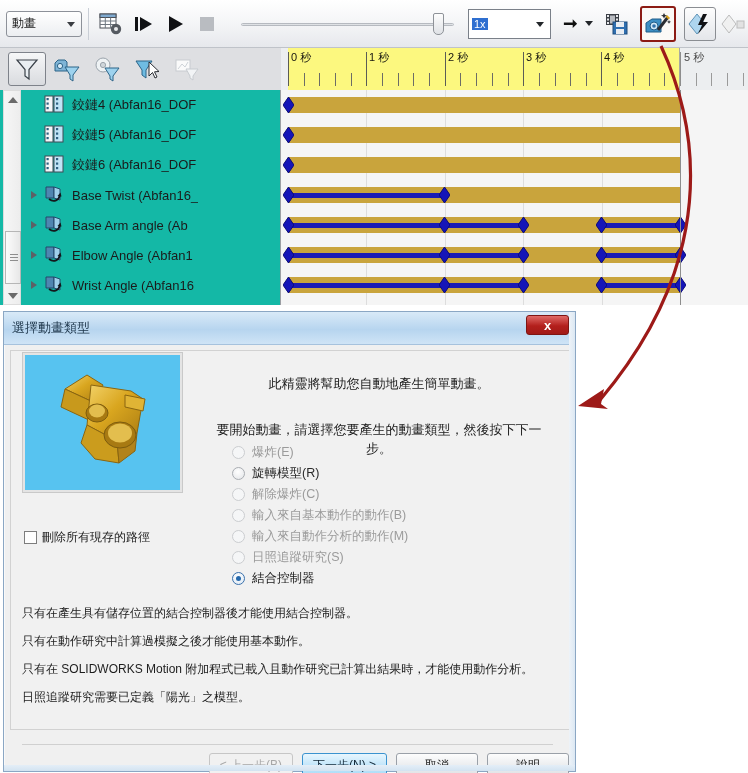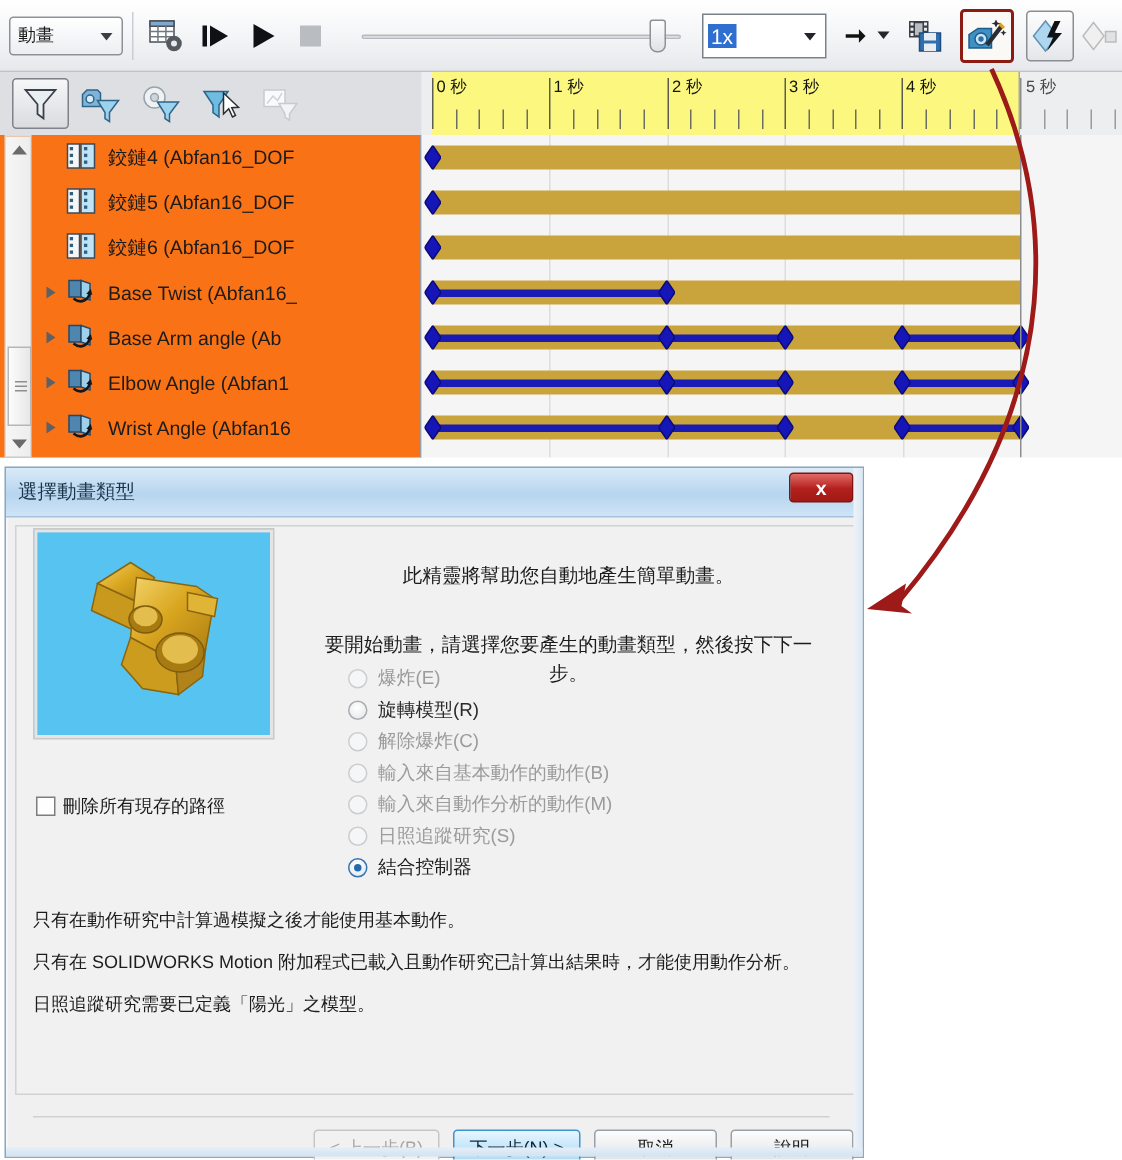--- a/index.html
+++ b/index.html
@@ -37,21 +37,21 @@
   .tbbtn.framed { border:1px solid #8a8d92; border-radius:3px;
                   background:linear-gradient(#fdfdfd,#e4e6ea); }
   .tbbtn.hl { border:2px solid #8c1b14; border-radius:3px; background:#fbf9f6; width:38px;height:36px;}
   .slider-wrap { margin-left:18px; width:225px; height:26px; position:relative; display:flex; align-items:center;}
   .slider-track { position:absolute; left:0; right:0; top:12px; height:3px;
     background:linear-gradient(#cfd3d8,#eef0f2); border:1px solid #b6bac0; border-radius:2px;}
   .slider-thumb { position:absolute; right:10px; top:2px; width:11px;height:22px;
     background:linear-gradient(#fdfdfd,#dfe2e6); border:1px solid #8e9298; border-radius:2px 2px 5px 5px;}
   .speedbox { margin-left:14px; width:88px;height:30px;border:1px solid #7a8089;background:#fff;
     position:relative; display:flex;align-items:center;}
-  .speedbox .val { font-size:14px; background:#2f6fd0; color:#fff; padding:0 2px; margin-left:3px; }
+  .speedbox .val { font-size:11px; background:#2f6fd0; color:#fff; padding:0 2px; margin-left:3px; }
   .speedbox .caret { position:absolute; right:6px; top:50%; margin-top:-2px;
     width:0;height:0;border-left:4px solid transparent;border-right:4px solid transparent;
     border-top:5px solid #23262a;}
   .arrow-ic { margin-left:12px; font-size:17px; color:#111; font-weight:bold; }
   .mini-caret { margin-left:8px; width:0;height:0;border-left:4px solid transparent;
     border-right:4px solid transparent;border-top:5px solid #23262a; }
 
   
   .row2 { position:absolute; left:0; top:48px; width:748px; height:42px;
           background:#e9eaec; border-bottom:1px solid #b9bdc3; }
@@ -64,21 +64,21 @@
   .ruler-yellow { position:absolute; left:7px; top:0; width:392px; height:42px; background:#fcf87f;
                   border-right:1px solid #a8a9a0; }
   .tick { position:absolute; bottom:4px; width:1px; background:#6c6d66; }
   .tick.major { height:34px; background:#5b5c56; }
   .tick.minor { height:13px; }
   .tick-label { position:absolute; top:2px; font-size:11px; color:#15150f; }
   .tick-label.grey { color:#4a4a4a; }
 
   
   .treepanel { position:absolute; left:0; top:90px; width:281px; height:215px;
-               background:#f97316; border-right:1px solid #9b9ea3; overflow:hidden; }
+               background:#14b8a6; border-right:1px solid #9b9ea3; overflow:hidden; }
   .vscroll { position:absolute; left:3px; top:0; width:18px; height:215px;
              background:linear-gradient(90deg,#f6f6f6,#ededed); border:1px solid #dcdcdc;}
   .vsbtn { position:absolute; left:0; width:18px; height:17px;
            display:flex;align-items:center;justify-content:center; }
   .vsarrow { width:0;height:0;border-left:5px solid transparent;border-right:5px solid transparent; }
   .vsup { border-bottom:6px solid #6a6a6a; }
   .vsdown { border-top:6px solid #6a6a6a; }
   .vsthumb { position:absolute; left:1px; top:140px; width:16px; height:53px;
              background:linear-gradient(90deg,#fcfcfc,#e7e7e7); border:1px solid #b6b6b6; }
   .vsgrip { position:absolute; left:4px; top:22px; width:8px; height:7px; }
@@ -654,20 +654,21 @@
           <span>結合控制器</span>
         </div>
       </div>
 
     <label class="chk">
       <span class="chkbox"></span>
       <span>刪除所有現存的路徑</span>
     </label>
 
     <div class="notes" id="notes">
+        <div>只有在產生具有儲存位置的結合控制器後才能使用結合控制器。</div>
         <div>只有在動作研究中計算過模擬之後才能使用基本動作。</div>
         <div>只有在 SOLIDWORKS Motion 附加程式已載入且動作研究已計算出結果時，才能使用動作分析。</div>
         <div>日照追蹤研究需要已定義「陽光」之模型。</div>
       </div>
 
     <div class="dlg-sep"></div>
 
     <div class="dlg-buttons">
       <div class="btn disabled">&lt; 上一步(B)</div>
       <div class="btn default">下一步(N) &gt;</div>

